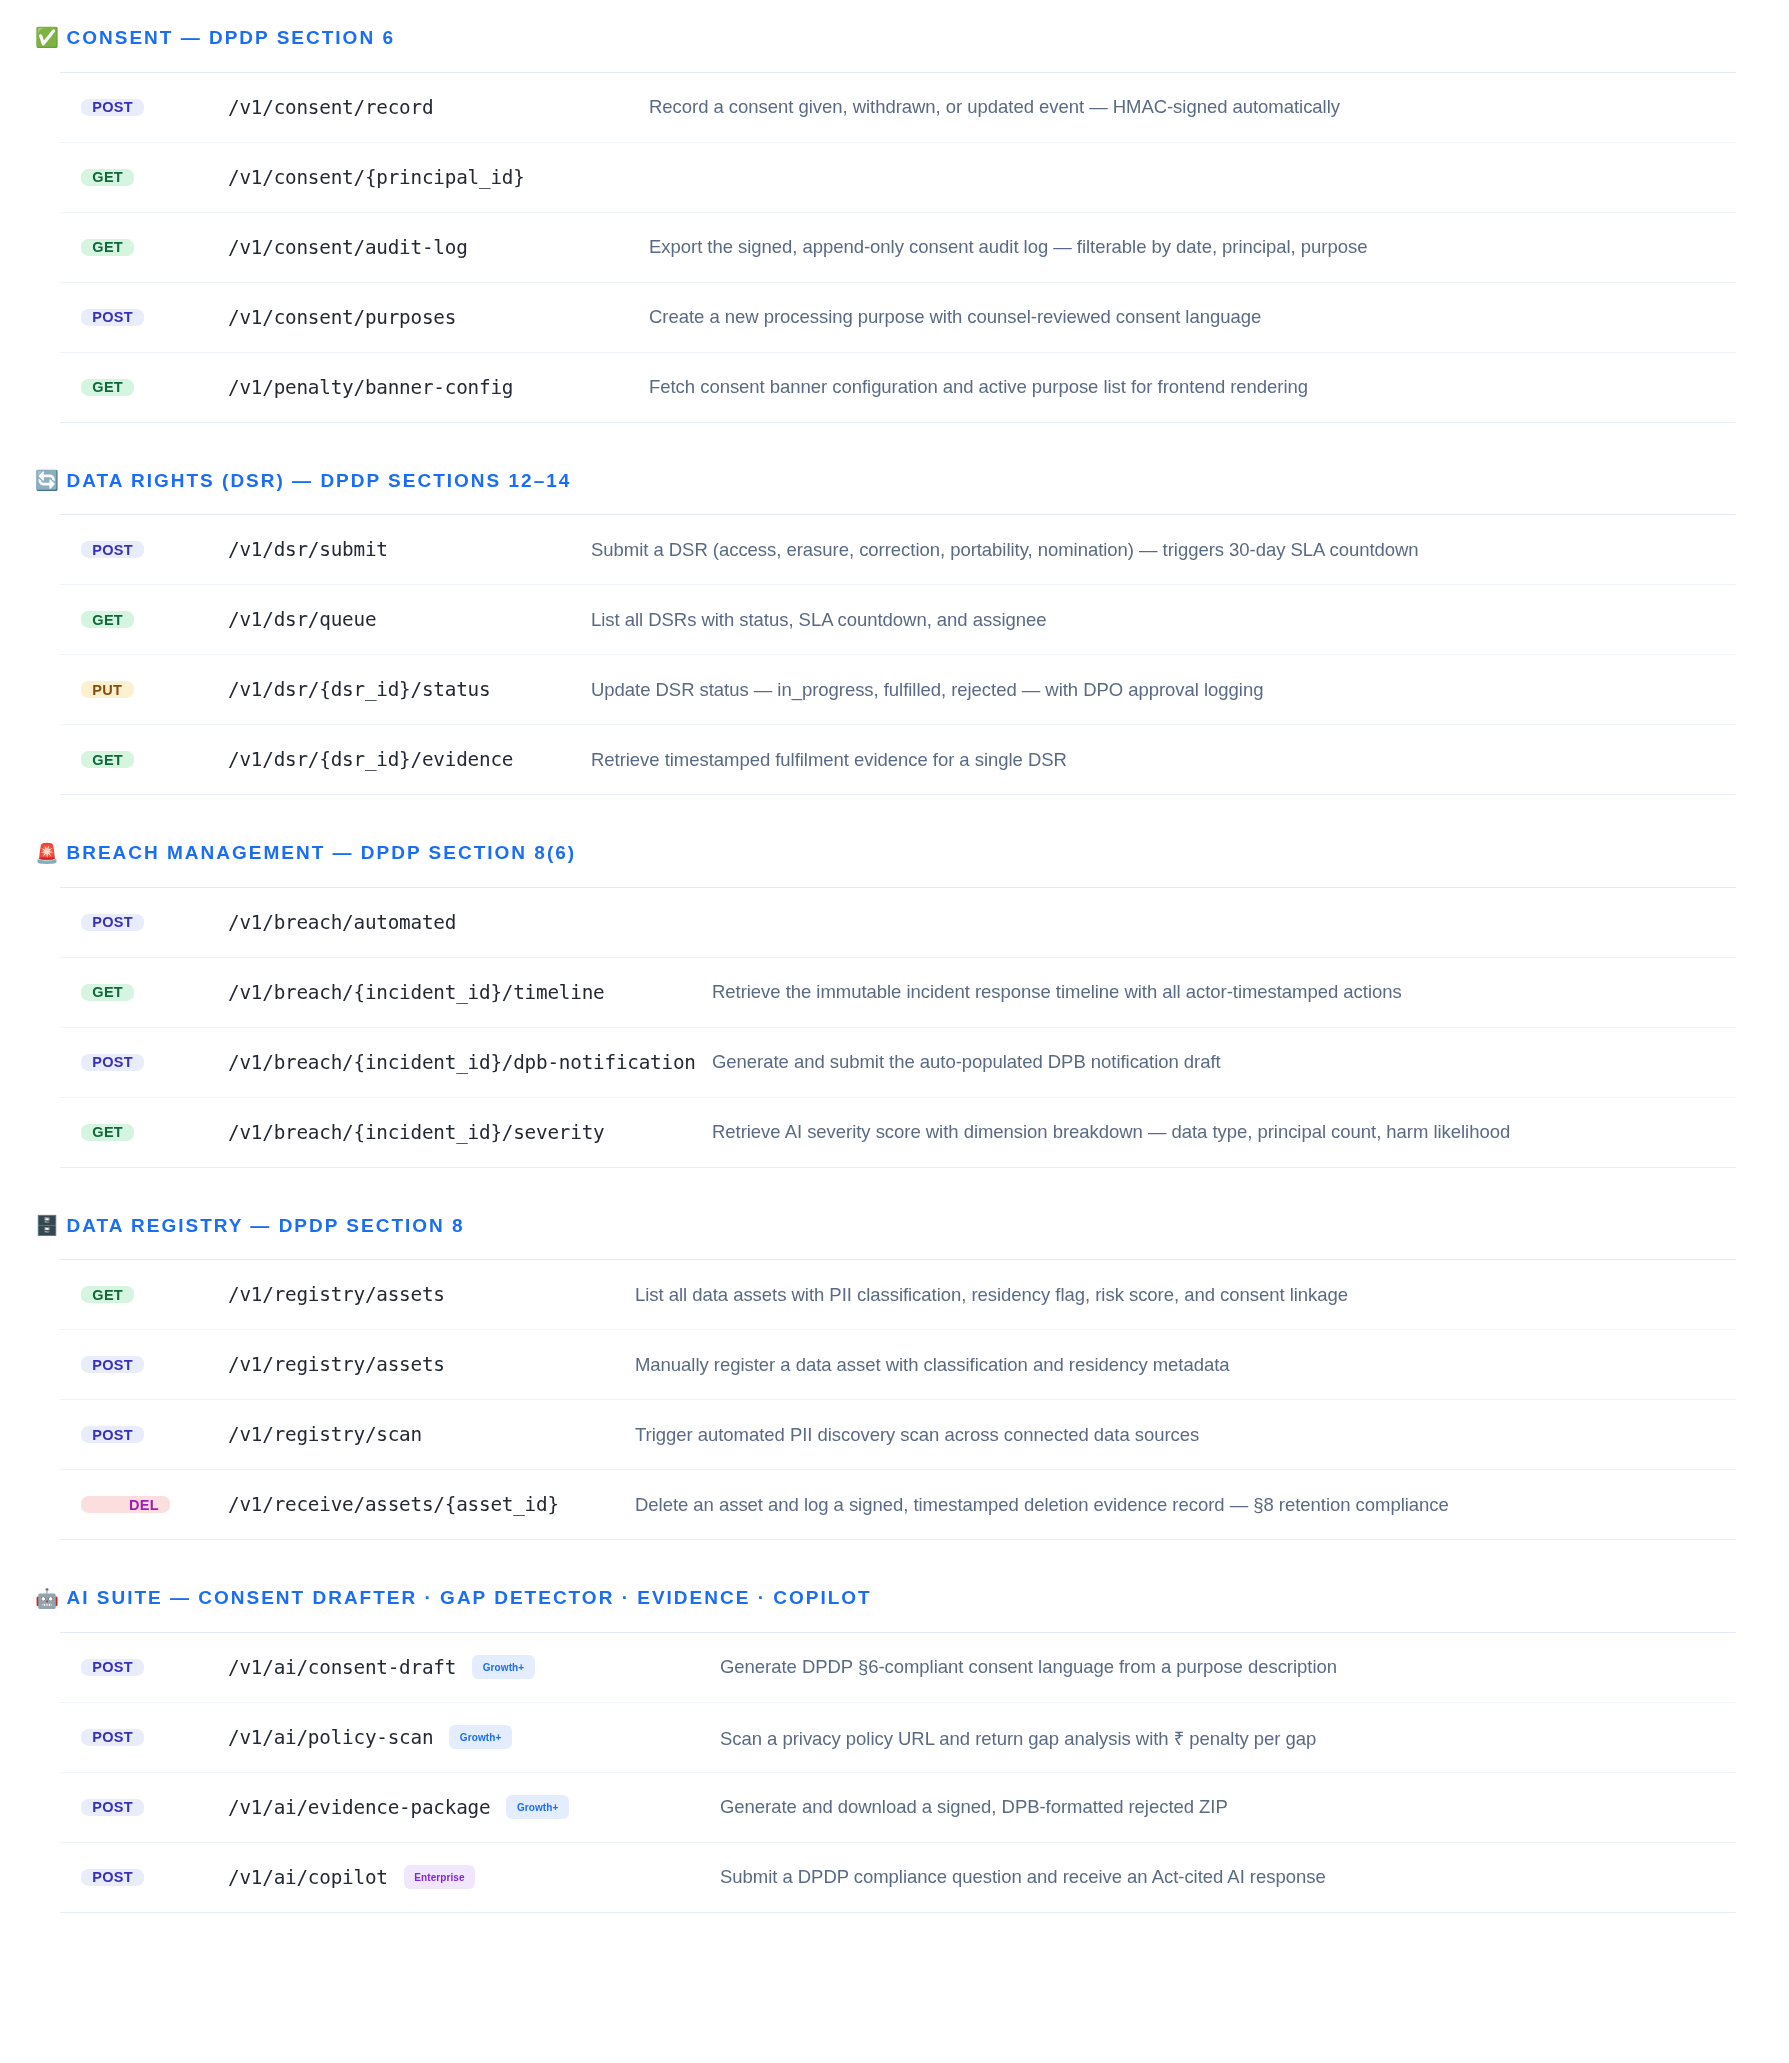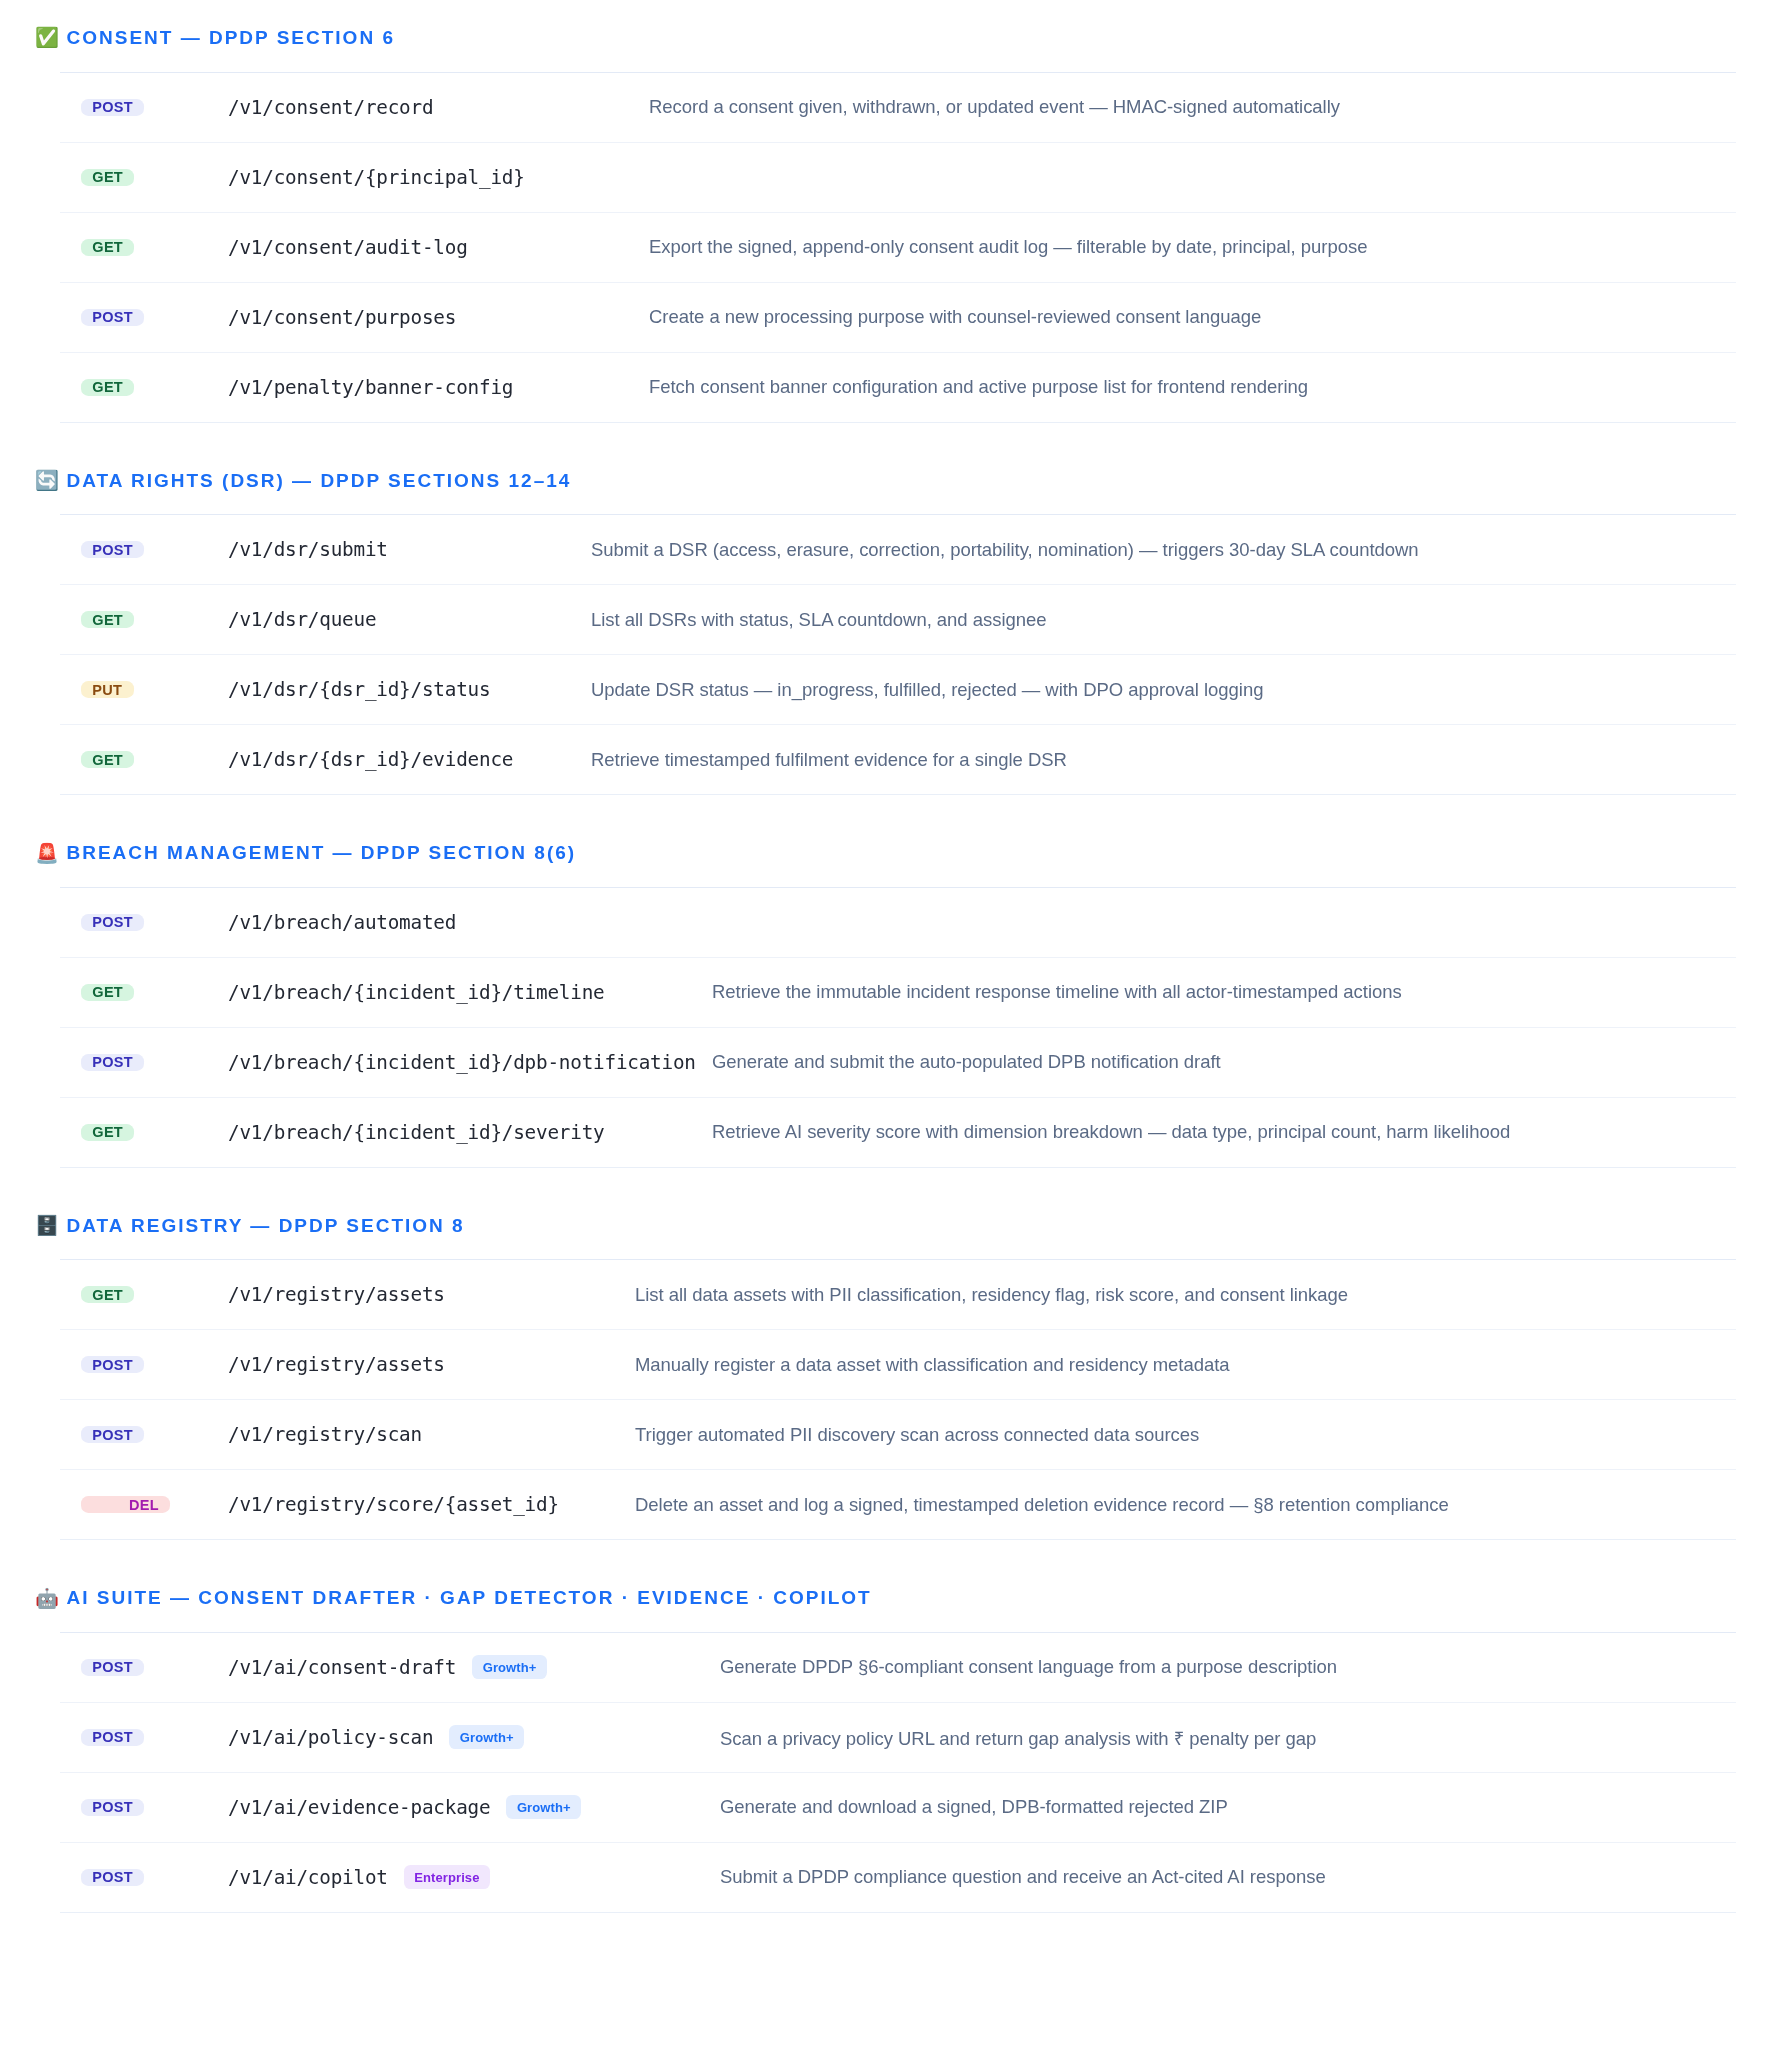--- a/index.html
+++ b/index.html
@@ -98,21 +98,21 @@
     letter-spacing: -0.2px;
     white-space: nowrap;
   }
   .tier-badge {
     display: inline-flex;
     align-items: center;
     justify-content: center;
     height: 24px;
     padding: 0 10.5px;
     border-radius: 6.4px;
-    font-size: 13px;
+    font-size: 10px;
     font-weight: 700;
     letter-spacing: 0.1px;
     white-space: nowrap;
   }
   .tier-growth { background: #e3edfe; color: #1a6ef5; }
   .tier-enterprise { background: #f1e7fd; color: #8224e3; }
 
   
   .desc-cell {
     flex: 1 1 auto;
@@ -304,21 +304,21 @@
           <div class="path-cell">
             <span class="path-text">/v1/registry/scan</span>
           </div>
           <div class="desc-cell">Trigger automated PII discovery scan across connected data sources</div>
         </div>
         <div class="endpoint-row">
           <div class="method-cell">
             <span class="method-badge m-del">DEL</span>
           </div>
           <div class="path-cell">
-            <span class="path-text">/v1/registry/score/{asset_id}</span>
+            <span class="path-text">/v1/receive/assets/{asset_id}</span>
           </div>
           <div class="desc-cell">Delete an asset and log a signed, timestamped deletion evidence record — §8 retention compliance</div>
         </div>
       </div>
     </div>
     <div class="section sec-ai">
       <div class="section-header">
         <span class="section-emoji">🤖</span>
         <span class="section-title">AI Suite — Consent Drafter · Gap Detector · Evidence · Copilot</span>
       </div>

